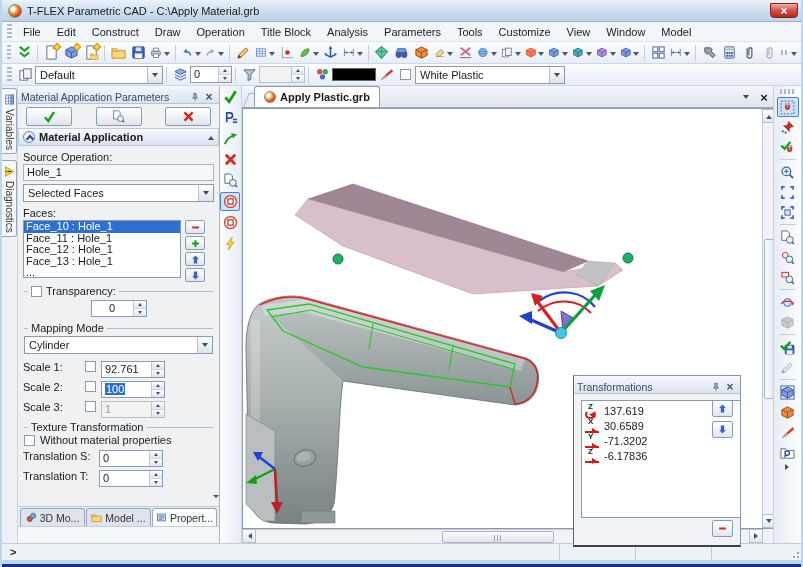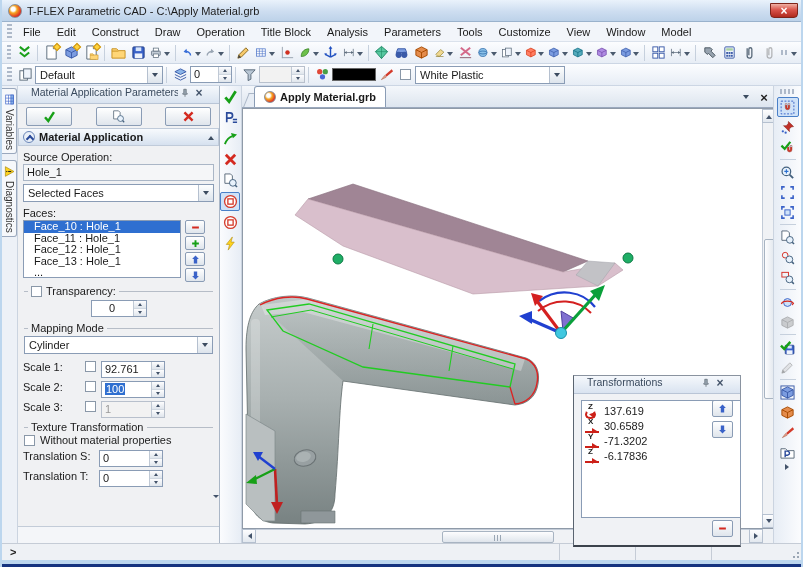--- a/index.html
+++ b/index.html
@@ -64,40 +64,40 @@
 
   .sidestrip { position:absolute; left:0; top:0; width:16px; height:100%; background:#edf1f7; border-right:1px solid #cbd4e0; }
   .side-tab { writing-mode:vertical-rl; display:flex; align-items:center; gap:2px; background:#f6f8fb;
               border:1px solid #9aa8bd; border-left:none; border-radius:0 3px 3px 0; margin:2px 0 6px 0;
               padding:3px 0; font-size:10px; color:#333; width:15px; }
   .side-tab svg { width:11px; height:11px; transform:rotate(90deg); margin:2px 1px; }
 
   
   .panel { position:absolute; left:16px; top:0; width:202px; height:100%; background:#f0f1f3; border-right:1px solid #aab6c6; }
   .p-header { height:18px; background:linear-gradient(#f5f8fc,#d9e3f0); border-bottom:1px solid #b9c5d6;
-              display:flex; align-items:flex-start; padding:0 13px; color:#3a4a5e; }
+              display:flex; align-items:flex-end; padding:0 3px; color:#3a4a5e; }
   .p-header .p-title { flex:1; font-size:10.5px; white-space:nowrap; overflow:hidden; }
   .hbtn { width:14px; height:13px; display:flex; align-items:center; justify-content:center; color:#43536a; flex:none; }
   .hbtn svg{width:10px;height:10px;}
   .hbtn.x::before{ content:"×"; font-weight:bold; font-size:12px; line-height:1; }
   .p-btnrow { height:24px; display:flex; align-items:center; justify-content:space-between; padding:2px 8px; }
   .p-btn { width:46px; height:19px; background:linear-gradient(#ffffff,#dfe5ec); border:1px solid #8a9cb5; border-radius:2px;
            display:flex; align-items:center; justify-content:center; }
   .p-btn svg { width:13px; height:13px; }
   .p-section { height:18px; background:linear-gradient(#f7fafd,#d6e1ef); border:1px solid #c0cbda; display:flex; align-items:center; padding:0 4px; gap:4px; }
   .p-section b { font-size:11px; flex:1; }
   .chev-circ { width:12px; height:12px; border-radius:50%; background:#eaf0f8; border:1px solid #6a86b8; position:relative; flex:none;}
   .chev-circ::before{ content:""; position:absolute; left:3px; top:4px; width:4px; height:4px; border-left:2px solid #2a4a9a; border-top:2px solid #2a4a9a; transform:rotate(45deg); }
   .p-body { padding:3px 5px 0 5px; height:357px; overflow:hidden; position:relative; }
   .plabel { display:block; margin:2px 0 1px; color:#1a1a1a; }
   .field { height:17px; border:1px solid #aab6c6; background:#f5f6f8; padding:1px 3px; }
   .w-full{ width:100%; } .mb{ margin-bottom:3px; }
   .faceswrap { display:flex; gap:4px; }
   .listbox { width:158px; height:58px; border:1px solid #8a9cb5; background:#fff; overflow:hidden; }
-  .listbox .li { padding:0 10px; line-height:11.5px; white-space:nowrap; }
+  .listbox .li { padding:0 2px; line-height:11.5px; white-space:nowrap; }
   .listbox .li.sel { background:#2f6fd0; color:#fff; }
   .lbtns { display:flex; flex-direction:column; gap:2px; }
   .sq-btn { width:20px; height:14px; background:linear-gradient(#ffffff,#dfe5ec); border:1px solid #8a9cb5; border-radius:2px;
             display:flex; align-items:center; justify-content:center; }
   .sq-btn svg{ width:9px; height:9px; }
   .group { position:relative; border-top:1px solid #b6bdc7; margin:9px 1px 0; padding-top:4px; }
   .group .legend { position:absolute; top:-7px; left:4px; background:#f0f1f3; padding:0 3px; display:flex; align-items:center; gap:4px; }
   .center { text-align:center; }
   .srow { display:flex; margin-bottom:3px; }
   .srow .plabel { width:62px; margin:0; flex:none; }
@@ -883,20 +883,40 @@
                 <i class="dn"></i>
               </span>
           </div>
         </div>
         
         
         
         <i class="tri-dn scroll-arrow" style="bottom:2px;border-top-color:#43536a"></i>
       </div>
 
+      <div class="p-tabs">
+        <div class="p-tab">
+          <svg viewBox="0 0 16 16">
+              <use href="#s-gears"></use>
+            </svg>
+          <span>3D Mo...</span>
+        </div>
+        <div class="p-tab">
+          <svg viewBox="0 0 16 16">
+              <use href="#s-folder"></use>
+            </svg>
+          <span>Model ...</span>
+        </div>
+        <div class="p-tab active">
+          <svg viewBox="0 0 16 16">
+              <use href="#s-props"></use>
+            </svg>
+          <span>Propert...</span>
+        </div>
+      </div>
       <div class="p-foot"></div>
     </div>
 
     <div class="vtoolbar">
       <span class="hgrip"></span>
       <span class="tbtn">
           <svg viewBox="0 0 16 16">
             <use href="#s-check"></use>
           </svg>
         </span>
@@ -935,21 +955,21 @@
             <use href="#s-lightning"></use>
           </svg>
         </span>
     </div>
 
     <div class="canvas-zone">
       <div class="doc-tabbar">
         <span class="tab-stub"></span>
         <div class="doc-tab">
           <span class="tab-roundel"></span>
-          <span>Apply Material.grb</span>
+          <span>Apply Plastic.grb</span>
         </div>
         <span class="tabbar-ctl dd">
             <i class="tri-dn"></i>
           </span>
         <span class="tabbar-ctl x"></span>
       </div>
 
       <div class="view">
         <svg class="scene" viewBox="0 0 519 419">
           <defs>

